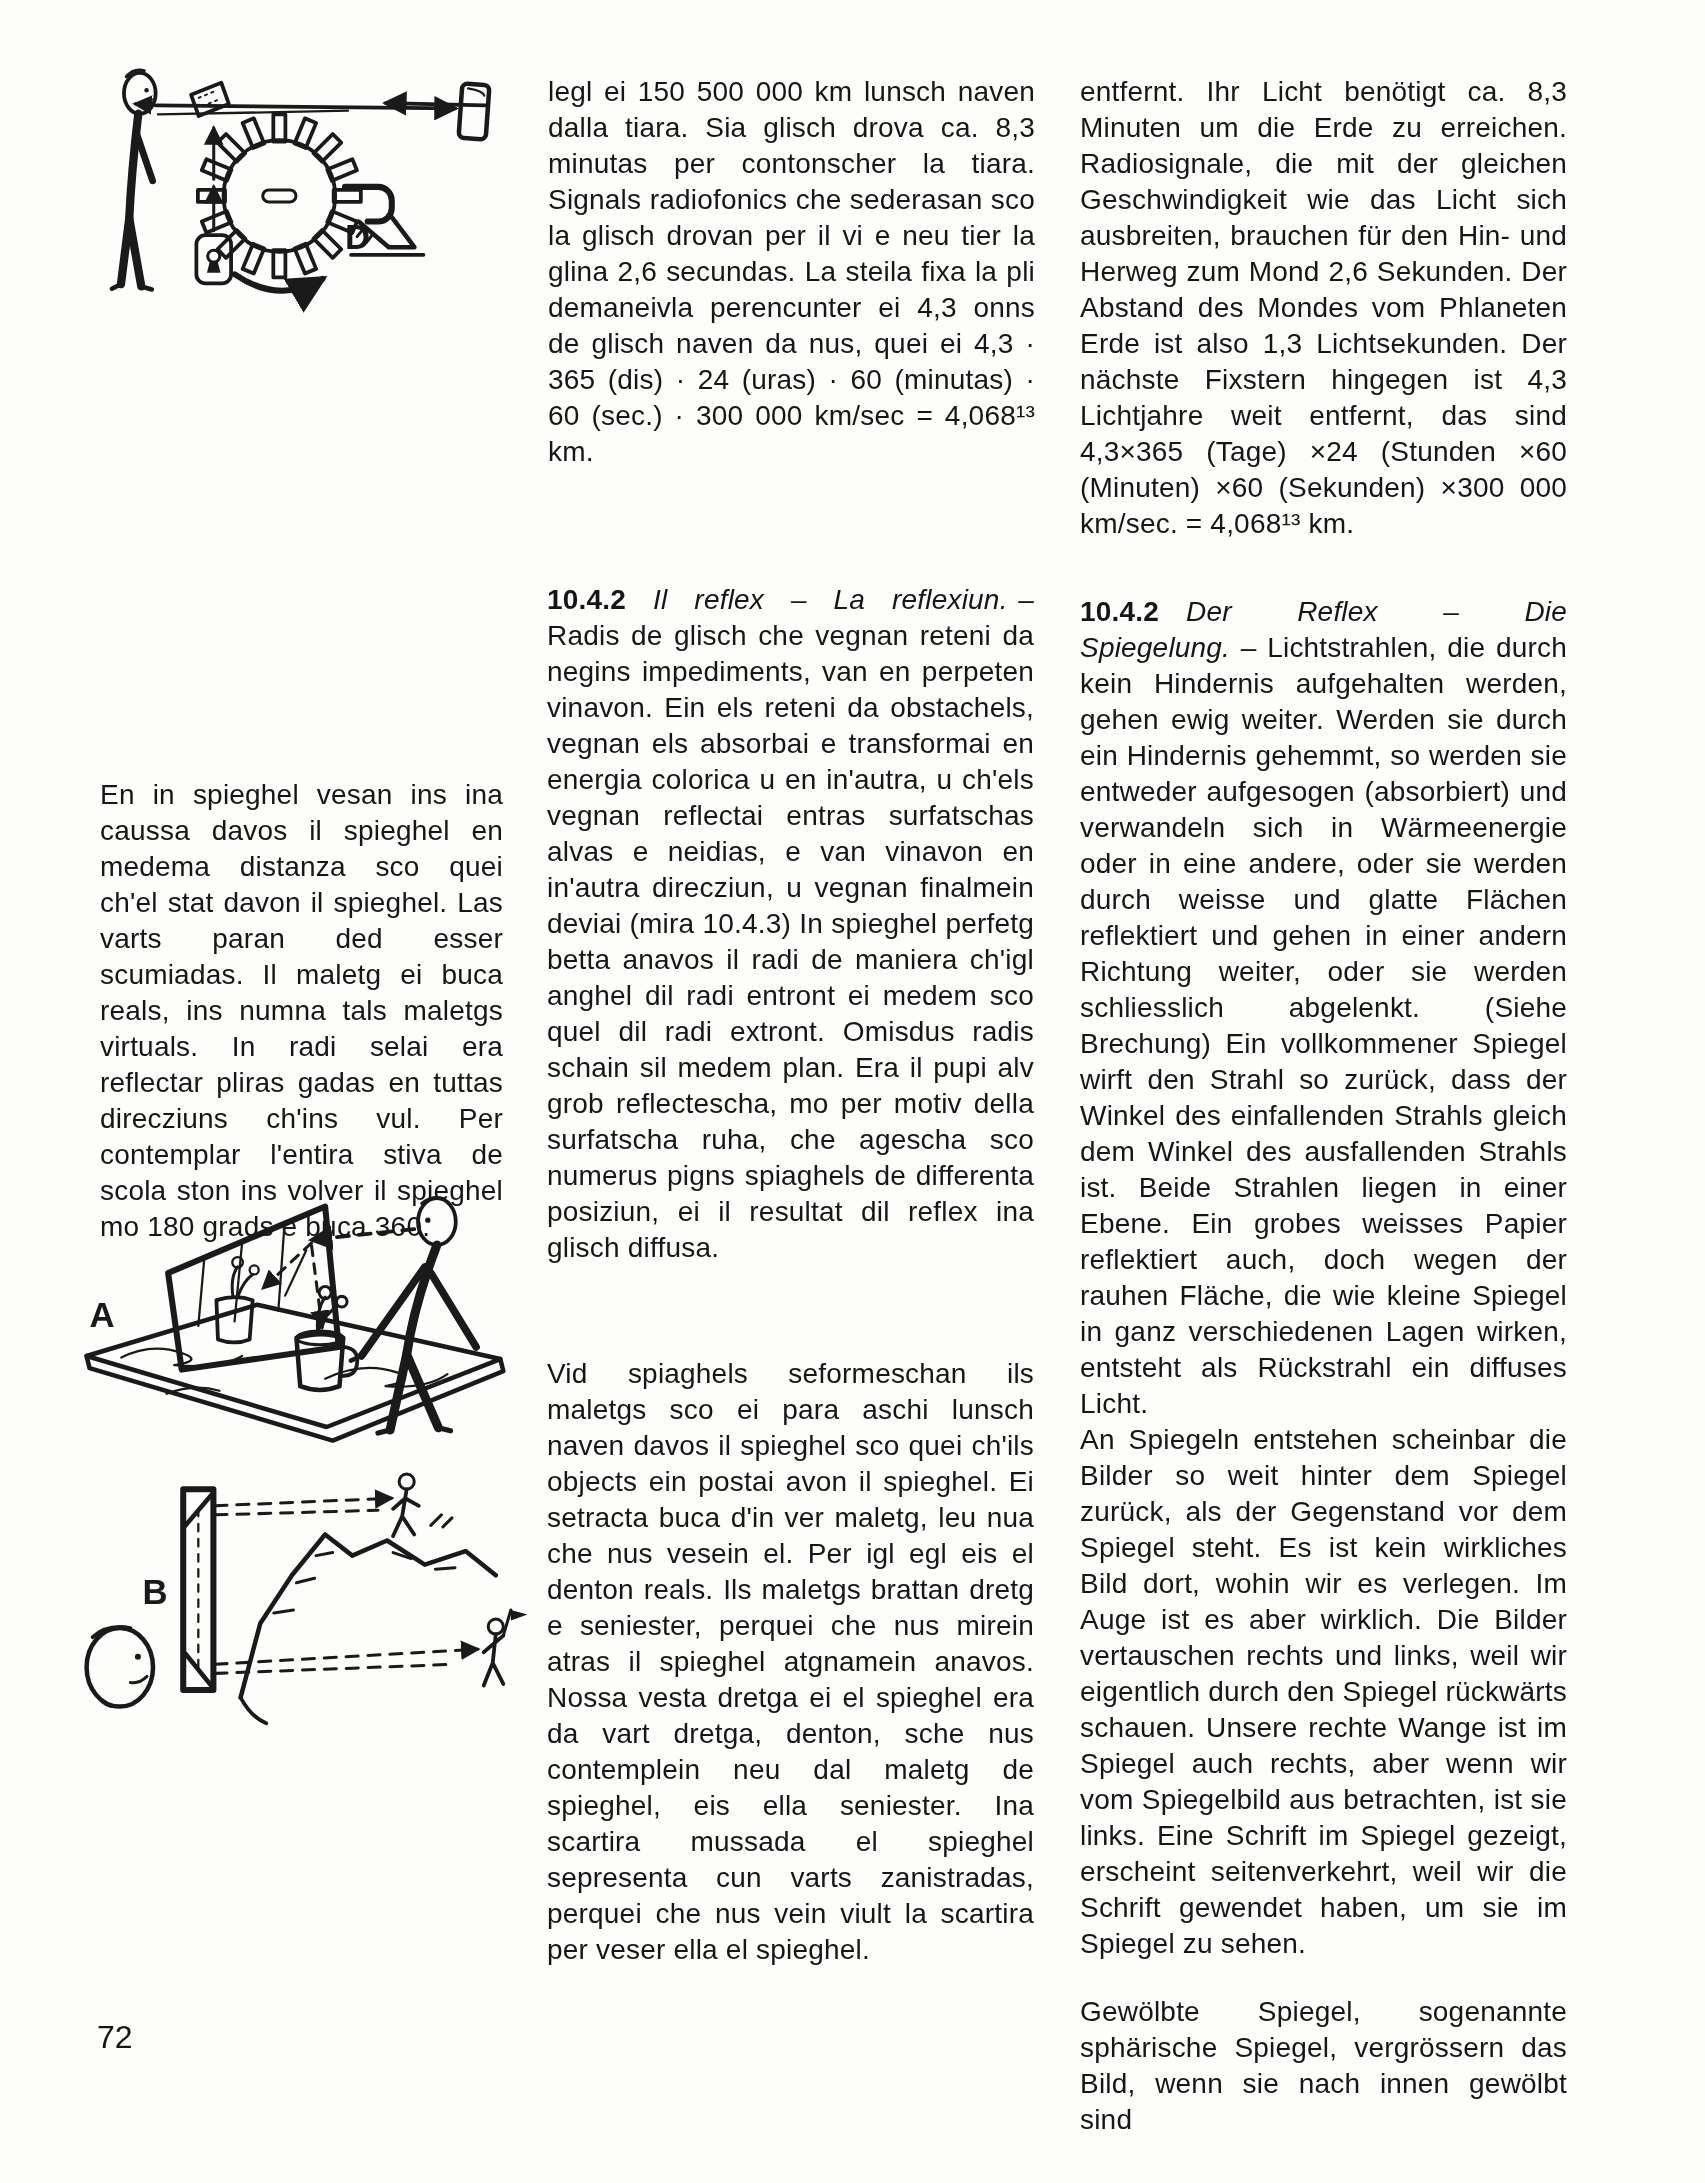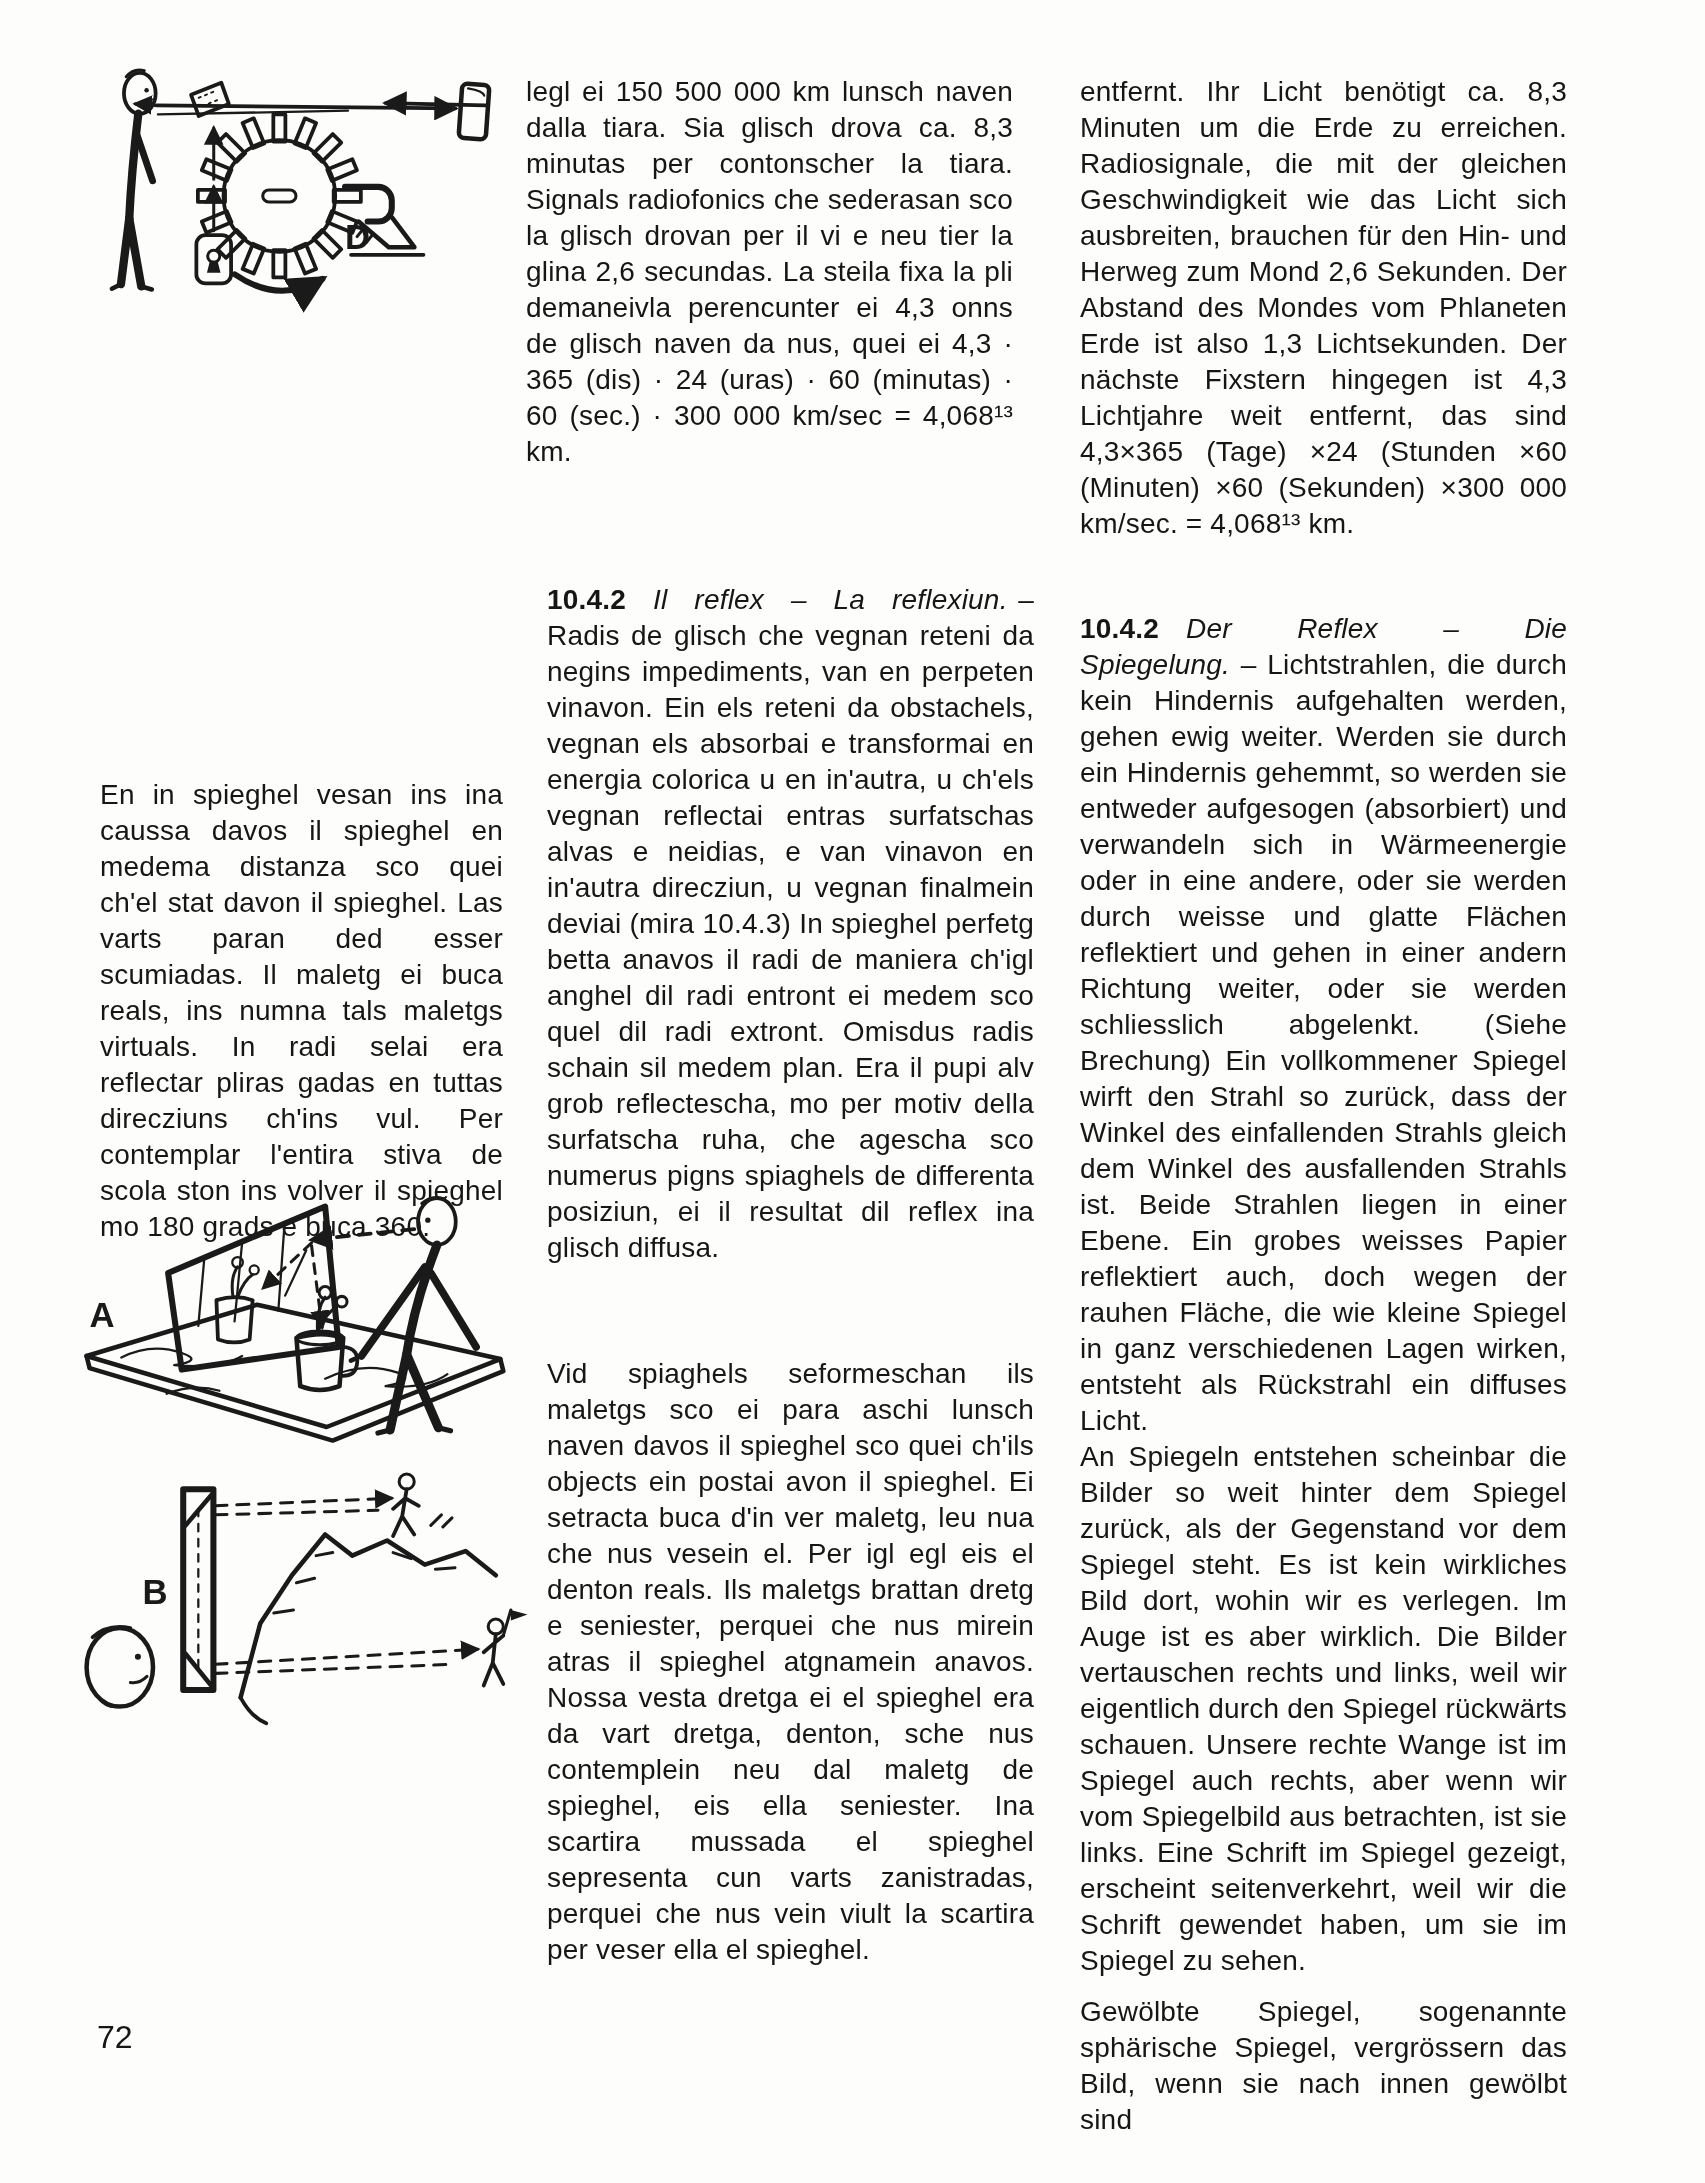--- a/index.html
+++ b/index.html
@@ -203,37 +203,37 @@
 
     <g>
       <line class="ln" x1="184" y1="58" x2="418" y2="48" stroke-width="4" stroke-dasharray="16 13" marker-end="url(#ar)"></line>
       <line class="ln" x1="184" y1="70" x2="400" y2="64" stroke-width="4" stroke-dasharray="16 13"></line>
       <line class="ln" x1="184" y1="268" x2="532" y2="248" stroke-width="4" stroke-dasharray="16 13" marker-end="url(#ar)"></line>
       <line class="ln" x1="184" y1="280" x2="500" y2="268" stroke-width="4" stroke-dasharray="16 13"></line>
     </g>
   </svg>
 
 
-  <div class="col body-text" style="left:526px; top:74px; width:487px;">
+  <div class="col body-text" style="left:548px; top:74px; width:487px;">
     <p>legl ei 150 500 000 km lunsch naven dalla tiara. Sia glisch drova ca. 8,3 minutas per contonscher la tiara. Signals radiofonics che sederasan sco la glisch drovan per il vi e neu tier la glina 2,6 secundas. La steila fixa la pli demaneivla perencunter ei 4,3 onns de glisch naven da nus, quei ei 4,3 · 365 (dis) · 24 (uras) · 60 (minutas) · 60 (sec.) · 300 000 km/sec = 4,068¹³ km.</p>
   </div>
 
   <div class="col body-text" style="left:547px; top:582px; width:487px;">
     <p><span class="section-num">10.4.2</span><span class="section-title">Il reflex – La reflexiun.</span><span>– Radis de glisch che vegnan reteni da negins impediments, van en perpeten vinavon. Ein els reteni da obstachels, vegnan els absorbai e transformai en energia colorica u en in'autra, u ch'els vegnan reflectai entras surfatschas alvas e neidias, e van vinavon en in'autra direcziun, u vegnan finalmein deviai (mira 10.4.3) In spieghel perfetg betta anavos il radi de maniera ch'igl anghel dil radi entront ei medem sco quel dil radi extront. Omisdus radis schain sil medem plan. Era il pupi alv grob reflectescha, mo per motiv della surfatscha ruha, che agescha sco numerus pigns spiaghels de differenta posiziun, ei il resultat dil reflex ina glisch diffusa.</span></p>
   </div>
 
   <div class="col body-text" style="left:547px; top:1356px; width:487px;">
     <p>Vid spiaghels seformeschan ils maletgs sco ei para aschi lunsch naven davos il spieghel sco quei ch'ils objects ein postai avon il spieghel. Ei setracta buca d'in ver maletg, leu nua che nus vesein el. Per igl egl eis el denton reals. Ils maletgs brattan dretg e seniester, perquei che nus mirein atras il spieghel atgnamein anavos. Nossa vesta dretga ei el spieghel era da vart dretga, denton, sche nus contemplein neu dal maletg de spieghel, eis ella seniester. Ina scartira mussada el spieghel sepresenta cun varts zanistradas, perquei che nus vein viult la scartira per veser ella el spieghel.</p>
   </div>
 
   <div class="col body-text" style="left:1080px; top:74px; width:487px;">
     <p>entfernt. Ihr Licht benötigt ca. 8,3 Minuten um die Erde zu erreichen. Radiosignale, die mit der gleichen Geschwindigkeit wie das Licht sich ausbreiten, brauchen für den Hin- und Herweg zum Mond 2,6 Sekunden. Der Abstand des Mondes vom Phlaneten Erde ist also 1,3 Lichtsekunden. Der nächste Fixstern hingegen ist 4,3 Lichtjahre weit entfernt, das sind 4,3×365 (Tage) ×24 (Stunden ×60 (Minuten) ×60 (Sekunden) ×300 000 km/sec. = 4,068¹³ km.</p>
   </div>
 
-  <div class="col body-text" style="left:1080px; top:611px; width:487px;">
+  <div class="col body-text" style="left:1080px; top:594px; width:487px;">
     <p><span class="section-num">10.4.2</span><span class="section-title">Der Reflex – Die Spiegelung.</span><span>– Lichtstrahlen, die durch kein Hindernis aufgehalten werden, gehen ewig weiter. Werden sie durch ein Hindernis gehemmt, so werden sie entweder aufgesogen (absorbiert) und verwandeln sich in Wärmeenergie oder in eine andere, oder sie werden durch weisse und glatte Flächen reflektiert und gehen in einer andern Richtung weiter, oder sie werden schliesslich abgelenkt. (Siehe Brechung) Ein vollkommener Spiegel wirft den Strahl so zurück, dass der Winkel des einfallenden Strahls gleich dem Winkel des ausfallenden Strahls ist. Beide Strahlen liegen in einer Ebene. Ein grobes weisses Papier reflektiert auch, doch wegen der rauhen Fläche, die wie kleine Spiegel in ganz verschiedenen Lagen wirken, entsteht als Rückstrahl ein diffuses Licht.</span></p>
     <p>An Spiegeln entstehen scheinbar die Bilder so weit hinter dem Spiegel zurück, als der Gegenstand vor dem Spiegel steht. Es ist kein wirkliches Bild dort, wohin wir es verlegen. Im Auge ist es aber wirklich. Die Bilder vertauschen rechts und links, weil wir eigentlich durch den Spiegel rückwärts schauen. Unsere rechte Wange ist im Spiegel auch rechts, aber wenn wir vom Spiegelbild aus betrachten, ist sie links. Eine Schrift im Spiegel gezeigt, erscheint seitenverkehrt, weil wir die Schrift gewendet haben, um sie im Spiegel zu sehen.</p>
   </div>
 
   <div class="col body-text" style="left:1080px; top:1994px; width:487px;">
     <p>Gewölbte Spiegel, sogenannte sphärische Spiegel, vergrössern das Bild, wenn sie nach innen gewölbt sind</p>
   </div>
 
   <div class="pagenum">72</div>
 

